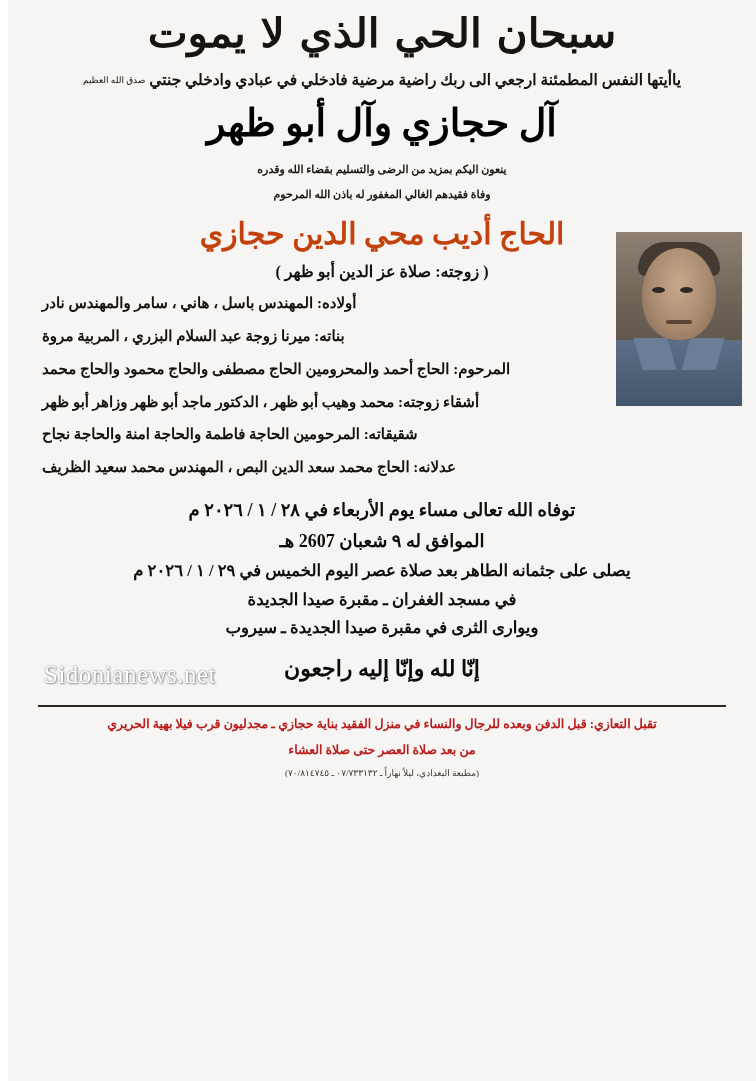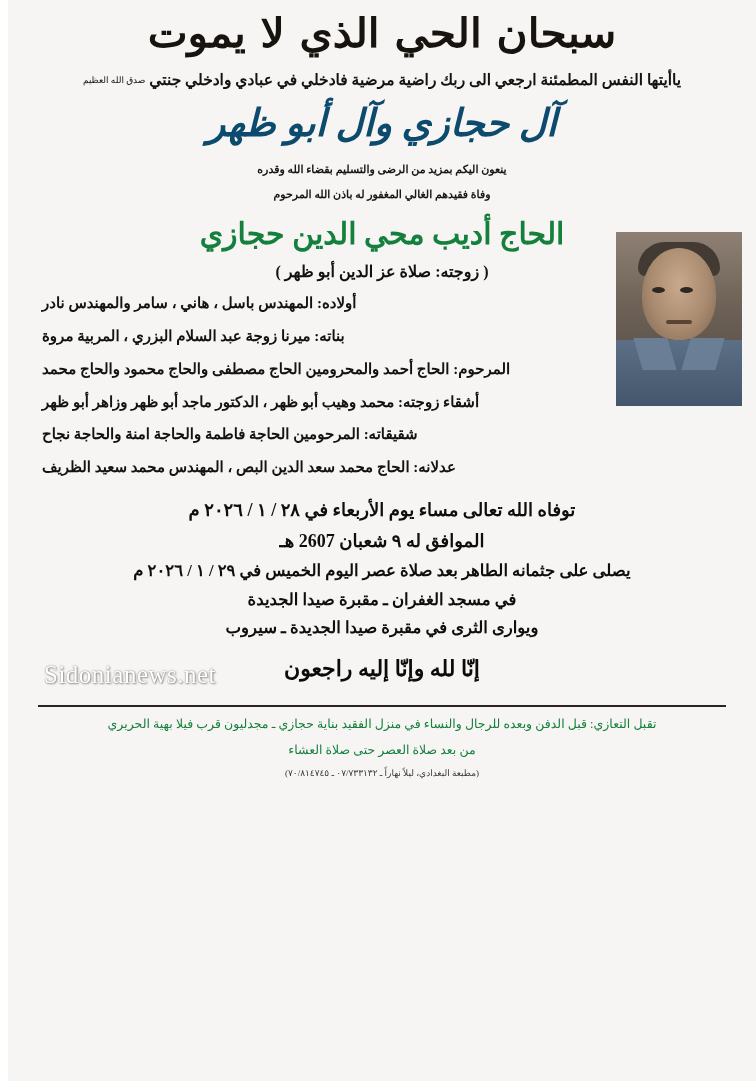--- a/index.html
+++ b/index.html
@@ -45,39 +45,38 @@
   }
   .verse .vsmall {
     font-size: 9px;
     font-weight: normal;
     vertical-align: 2px;
   }
   .families {
     text-align: center;
     font-size: 38px;
     font-weight: bold;
-    color: #0c4a6e;
+    color: #000000;
     margin: 10px 0 14px 0;
     letter-spacing: 0px;
     line-height: 1.2;
-    font-style: italic;
   }
   .line-c {
     text-align: center;
     font-size: 11px;
     font-weight: bold;
     color: #1a1714;
     margin: 9px 0;
     line-height: 1.5;
   }
   .deceased {
     text-align: center;
     font-size: 30px;
     font-weight: bold;
-    color: #15803d;
+    color: #c2410c;
     margin: 12px 0 10px 0;
     line-height: 1.25;
   }
   .wife-line {
     text-align: center;
     font-size: 16px;
     font-weight: bold;
     margin: 8px 0 12px 0;
   }
   .relations {
@@ -199,22 +198,22 @@
     letter-spacing: 0.5px;
   }
   .divider {
     border: none;
     border-top: 2px solid #2a2520;
     margin: 10px 4px 8px 4px;
   }
   .cond {
     text-align: center;
     font-size: 12.5px;
-    font-weight: normal;
-    color: #15803d;
+    font-weight: bold;
+    color: #b91c1c;
     margin: 7px 0;
     line-height: 1.5;
   }
   .footer {
     text-align: center;
     font-size: 9px;
     color: #3a3632;
     margin-top: 8px;
     letter-spacing: 0.5px;
   }

